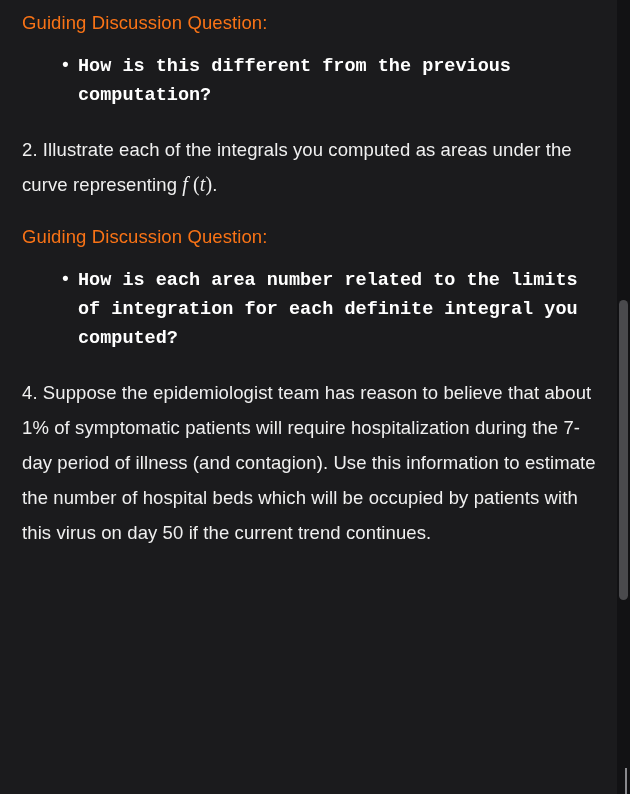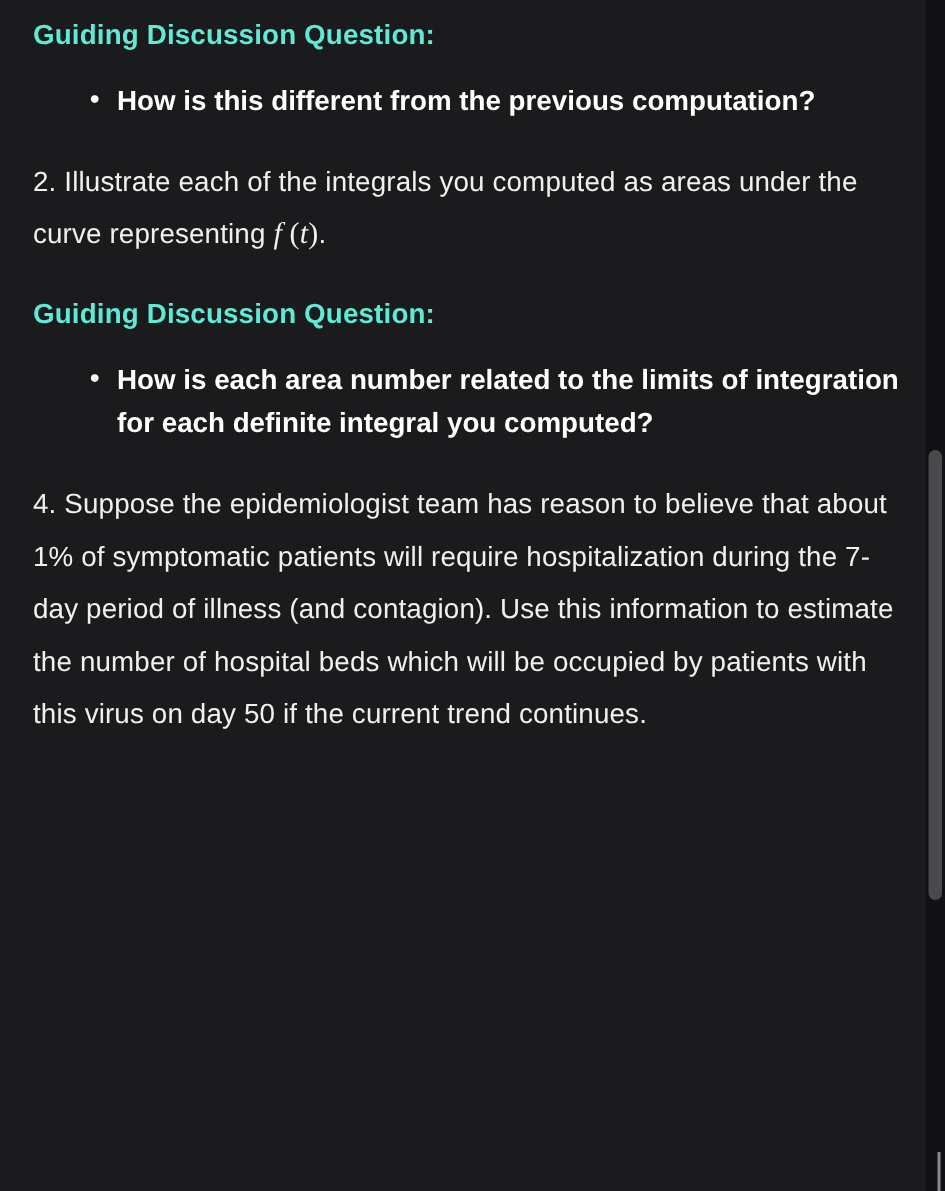--- a/index.html
+++ b/index.html
@@ -28,29 +28,30 @@
     margin: 0 0 22px 0;
     letter-spacing: 0.1px;
     color: #f0f0f0;
   }
   .para.tight {
     margin-bottom: 20px;
   }
   .heading {
     font-size: 18.5px;
     line-height: 30px;
-    font-weight: bold;
+    font-weight: normal;
     margin: 0 0 14px 0;
-    color: #5eead4;
+    color: #f97316;
     letter-spacing: 0.1px;
   }
   ul.bullets {
     margin: 0 0 22px 0;
     padding: 0 0 0 38px;
     list-style: none;
+    font-family: Liberation Mono, monospace;
   }
   ul.bullets li {
     position: relative;
     font-size: 18.5px;
     line-height: 29px;
     font-weight: bold;
     color: #ffffff;
     margin: 0 0 4px 0;
     padding-left: 18px;
   }

